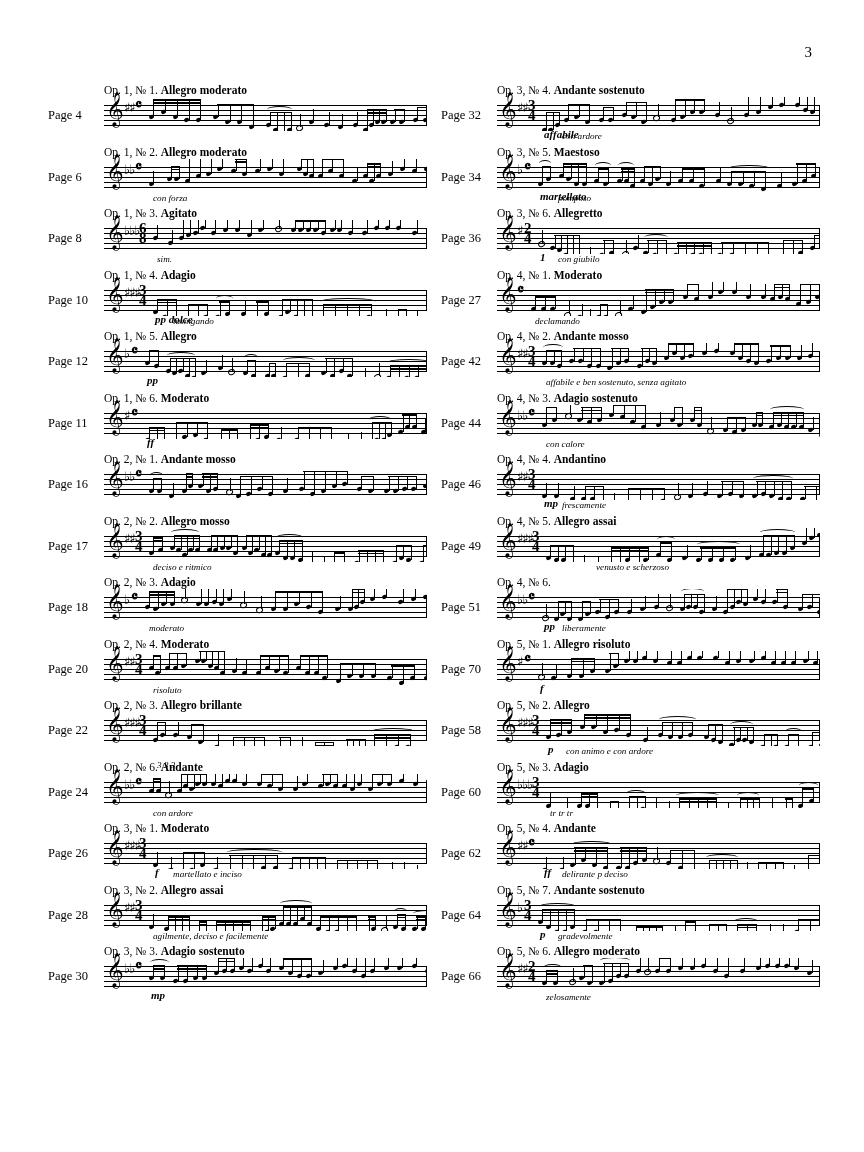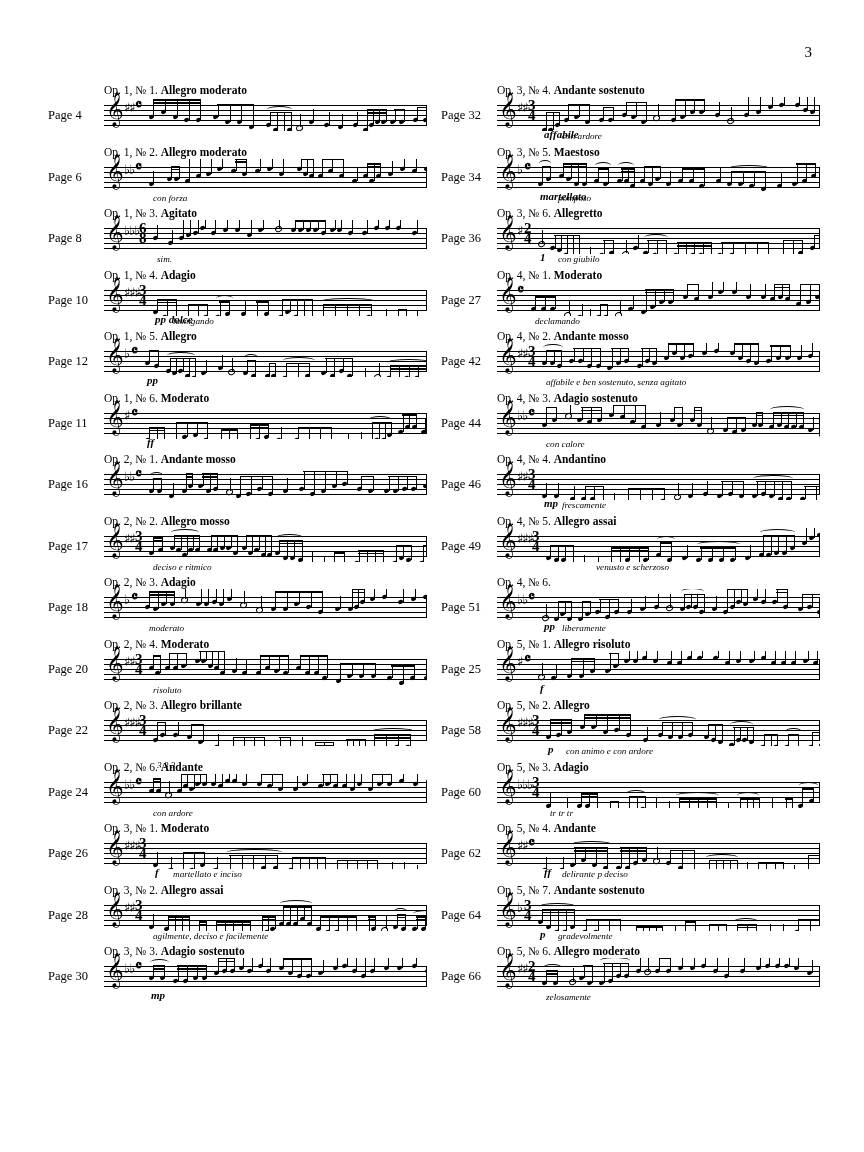--- a/index.html
+++ b/index.html
@@ -2165,21 +2165,21 @@
               <div class="stem" style="left: 314.633px; top: 4.5px; height: 13px;"></div>
               <div class="beam" style="left: 304.759px; top: 4.5px; width: 39.4947px;"></div>
               <div class="beam" style="left: 304.759px; top: 7.7px; width: 39.4947px;"></div>
             </div>
             <div class="dyn" style="left: 47px; top: 30px;">pp</div>
             <div class="expr" style="left: 65px; top: 33px;">liberamente</div>
           </div>
         </div>
         <div class="entry">
           <div class="entry-title"><span>Op. 5, № 1.</span> <span class="bold">Allegro risoluto</span></div>
-          <div class="entry-page">Page 25</div>
+          <div class="entry-page">Page 70</div>
           <div class="staff-wrap">
             <div class="staff">
               <div class="line l0"></div>
               <div class="line l1"></div>
               <div class="line l2"></div>
               <div class="line l3"></div>
               <div class="line l4"></div>
             </div>
             <div class="barline-end"></div>
             <div class="clef">𝄞</div>

